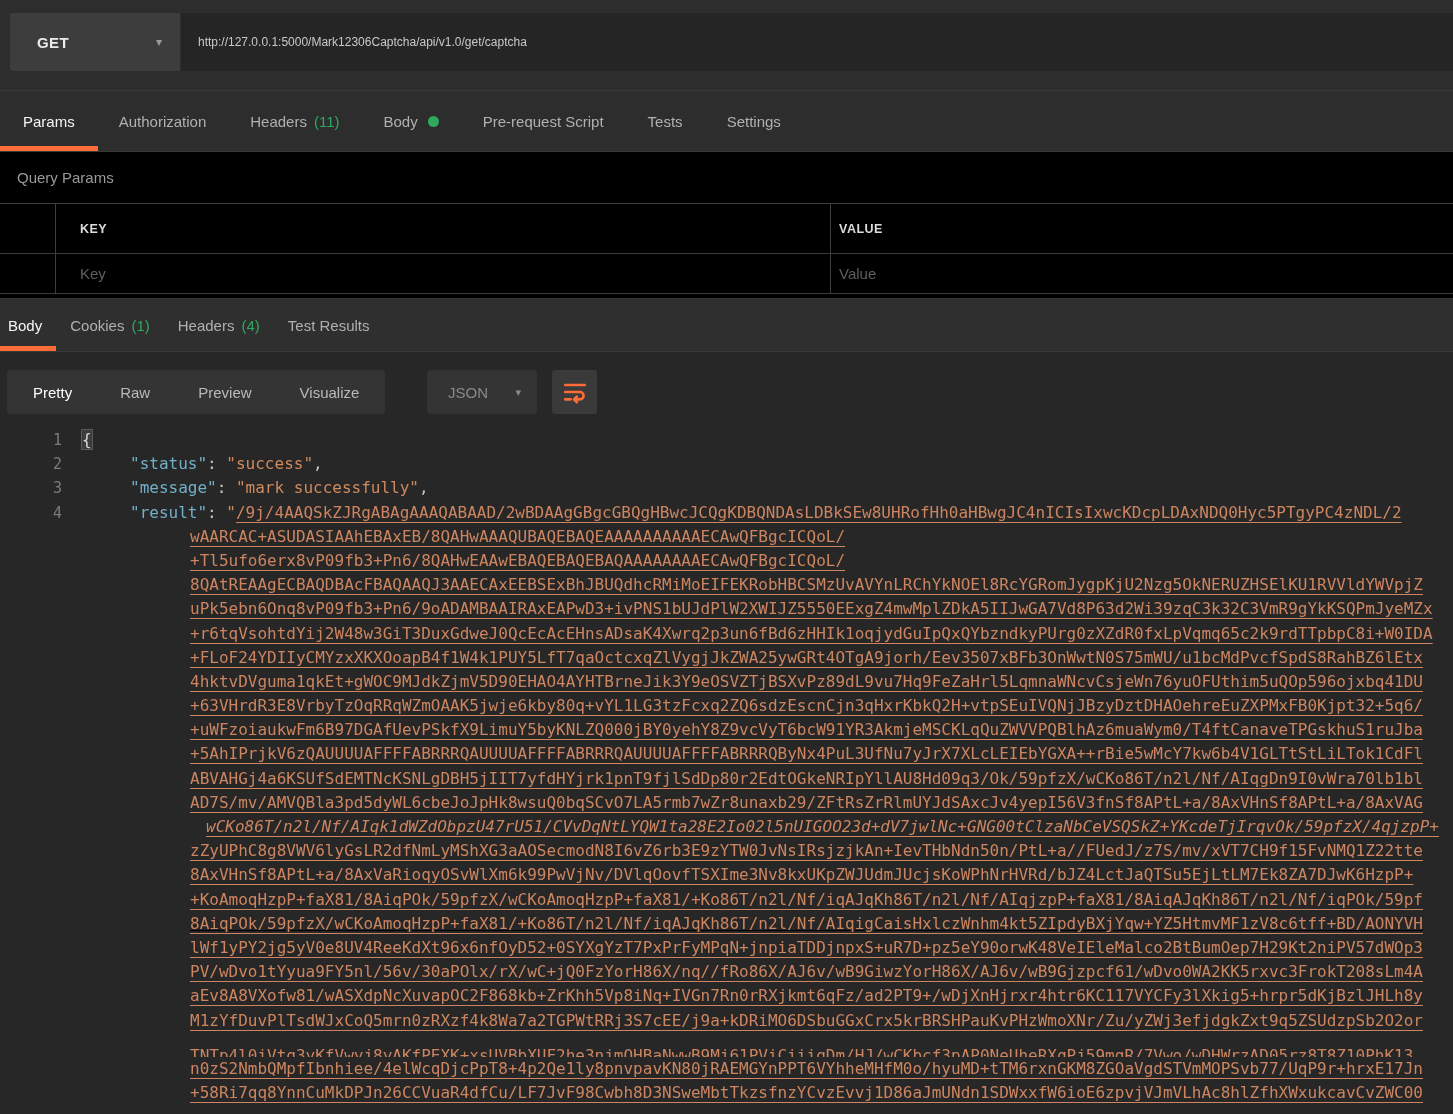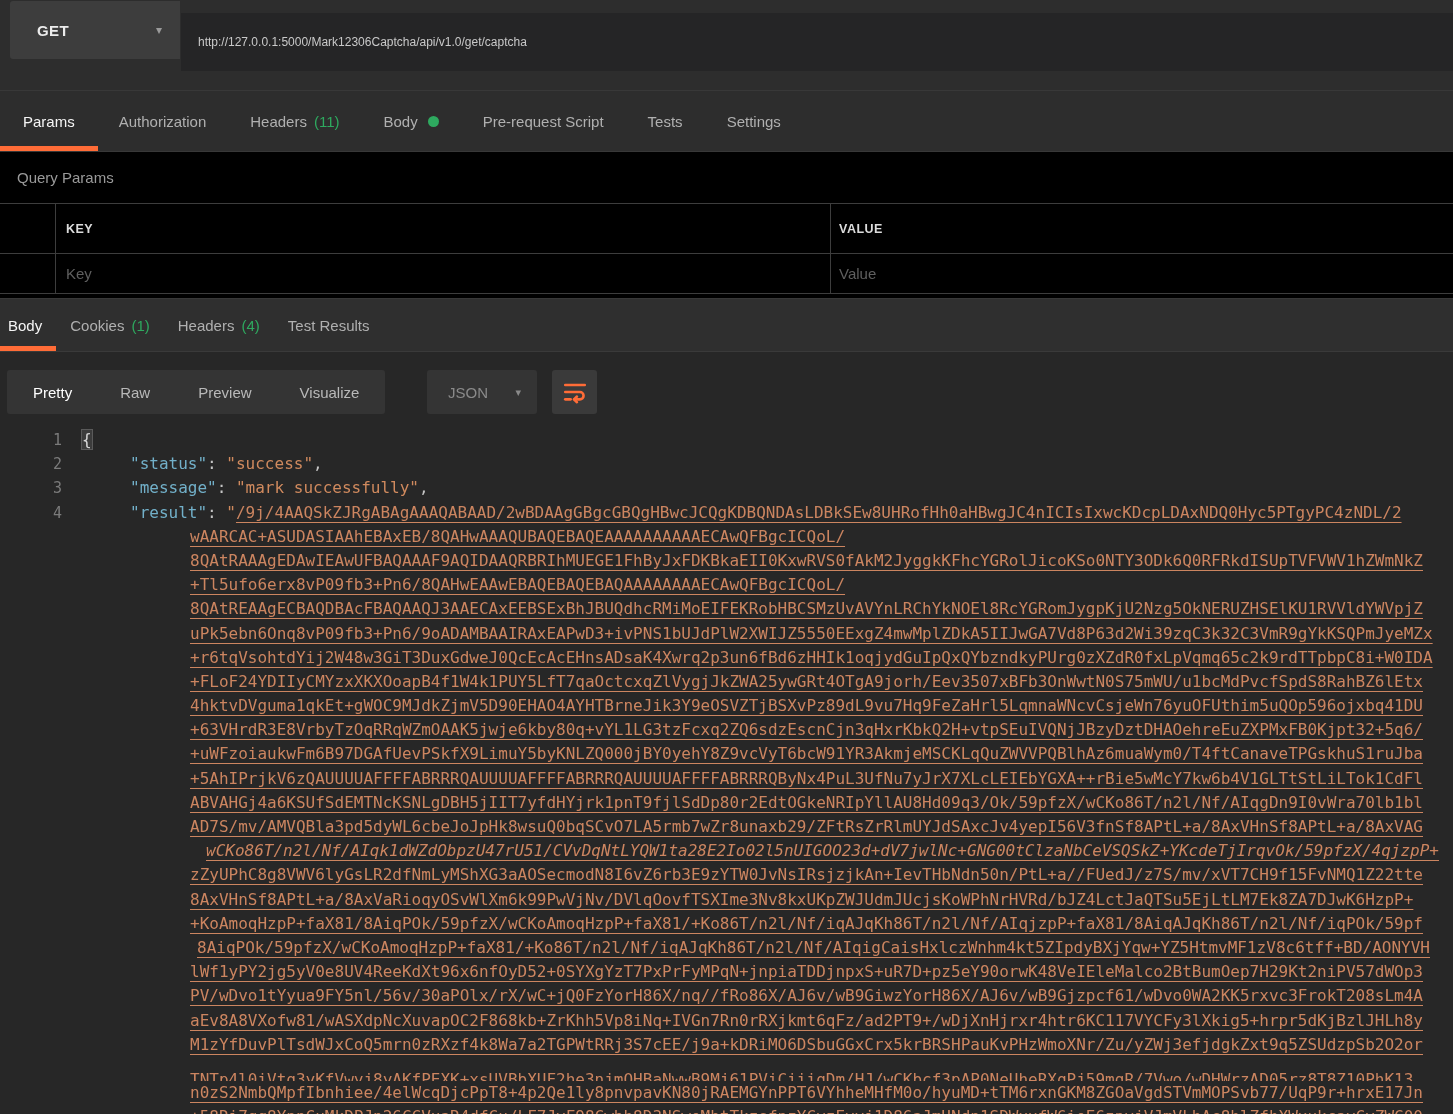--- a/index.html
+++ b/index.html
@@ -2,21 +2,21 @@
 <html><head>
 <meta charset="utf-8">
 <style>
   * { margin:0; padding:0; box-sizing:border-box; }
   html,body { width:1453px; height:1114px; overflow:hidden; background:#272727;
               font-family:"Liberation Sans","DejaVu Sans",sans-serif; }
 
   
   .urlbar { position:absolute; top:0; left:0; width:1453px; height:91px;
             background:#2d2d2d; border-bottom:1px solid #383838; }
-  .method { position:absolute; top:1px; left:10px; width:170px; height:58px;
+  .method { position:absolute; top:13px; left:10px; width:170px; height:58px;
             background:#3d3d3d; border-radius:3px 0 0 3px; display:flex; align-items:center; }
   .mtext { color:#ececec; font-weight:bold; font-size:15px; letter-spacing:.4px; margin-left:27px; }
   .mcaret { position:absolute; right:18px; color:#9a9a9a; font-size:12px; }
   .urlfield { position:absolute; top:13px; left:181px; right:0; height:58px; background:#252526; }
   .urlinput { width:100%; height:100%; background:transparent; border:none; outline:none;
               color:#c9c9c9; font-size:12px; padding-left:17px; font-family:inherit; }
 
   
   .reqtabs { position:absolute; top:91px; left:0; width:1453px; height:61px; background:#2d2d2d;
              border-bottom:1px solid #383838; display:flex; align-items:stretch;
@@ -31,21 +31,21 @@
   
   .qpsec { position:absolute; top:152px; left:0; width:1453px; height:146px; background:#000000; }
   .qptitle { position:absolute; top:17px; left:17px; color:#9a9a9a; font-size:15px; }
   .qptable { position:absolute; top:51px; left:0; right:0;
              border-top:1px solid #3d3d3d; border-bottom:1px solid #3d3d3d; }
   .qprow { display:flex; width:100%; }
   .qphead { height:50px; border-bottom:1px solid #3d3d3d; }
   .qpinputrow { height:39px; }
   .qpc { display:flex; align-items:center; }
   .qpc0 { width:55px; }
-  .qpckey { width:775px; border-left:1px solid #3d3d3d; padding-left:10px; }
+  .qpckey { width:775px; border-left:1px solid #3d3d3d; padding-left:24px; }
   .qpcval { flex:1; border-left:1px solid #3d3d3d; padding-left:8px; }
   .qphdr { color:#dcdcdc; font-size:12.5px; font-weight:bold; letter-spacing:.5px; }
   .qpinput { width:100%; background:transparent; border:none; outline:none;
              color:#c9c9c9; font-size:15px; font-family:inherit; }
   .qpinput::placeholder { color:#5f5f5f; opacity:1; }
 
   
   .resptabs { position:absolute; top:298px; left:0; width:1453px; height:54px; background:#2f2f2f;
               border-top:1px solid #383838; border-bottom:1px solid #3a3a3a;
               display:flex; align-items:stretch; padding-left:8px; gap:28px; }
@@ -171,37 +171,36 @@
       <path d="M3 18.8 H8"></path>
     </svg>
   </div>
   <div class="codearea">
     <div id="code-lines">
         <div class="cl"><span class="ln">1</span><span class="lc" style="left: 82px;"><span class="brace">{</span></span></div>
         <div class="cl"><span class="ln">2</span><span class="lc" style="left: 130px;"><span class="key">"status"</span><span class="pun">: </span><span class="str">"success"</span><span class="pun">,</span></span></div>
         <div class="cl"><span class="ln">3</span><span class="lc" style="left: 130px;"><span class="key">"message"</span><span class="pun">: </span><span class="str">"mark successfully"</span><span class="pun">,</span></span></div>
         <div class="cl"><span class="ln">4</span><span class="lc" style="left: 130px;"><span class="key">"result"</span><span class="pun">: </span><span class="str">"</span><span class="link">/9j/4AAQSkZJRgABAgAAAQABAAD/2wBDAAgGBgcGBQgHBwcJCQgKDBQNDAsLDBkSEw8UHRofHh0aHBwgJC4nICIsIxwcKDcpLDAxNDQ0Hyc5PTgyPC4zNDL/2</span></span></div>
         <div class="cl"><span class="ln"></span><span class="lc" style="left: 190px;"><span class="link">wAARCAC+ASUDASIAAhEBAxEB/8QAHwAAAQUBAQEBAQEAAAAAAAAAAECAwQFBgcICQoL/</span></span></div>
-        <div class="cl"><span class="ln"></span><span class="lc" style="left: 190px;"><span class="link">8QAtRAAAgEDAwIEAwUFBAQAAAF9AQIDAAQRBRIhMUEGE1FhByJxFDKBkaEII0KxwRVS0fAkM2JyggkKFhcYGRolJicoKSo0NTY3ODk6Q0RFRkdISUpTVFVWV1hZWmNkZ</span></span></div>
         <div class="cl"><span class="ln"></span><span class="lc" style="left: 190px;"><span class="link">+Tl5ufo6erx8vP09fb3+Pn6/8QAHwEAAwEBAQEBAQEBAQAAAAAAAAECAwQFBgcICQoL/</span></span></div>
         <div class="cl"><span class="ln"></span><span class="lc" style="left: 190px;"><span class="link">8QAtREAAgECBAQDBAcFBAQAAQJ3AAECAxEEBSExBhJBUQdhcRMiMoEIFEKRobHBCSMzUvAVYnLRChYkNOEl8RcYGRomJygpKjU2Nzg5OkNERUZHSElKU1RVVldYWVpjZ</span></span></div>
         <div class="cl"><span class="ln"></span><span class="lc" style="left: 190px;"><span class="link">uPk5ebn6Onq8vP09fb3+Pn6/9oADAMBAAIRAxEAPwD3+ivPNS1bUJdPlW2XWIJZ5550EExgZ4mwMplZDkA5IIJwGA7Vd8P63d2Wi39zqC3k32C3VmR9gYkKSQPmJyeMZx</span></span></div>
         <div class="cl"><span class="ln"></span><span class="lc" style="left: 190px;"><span class="link">+r6tqVsohtdYij2W48w3GiT3DuxGdweJ0QcEcAcEHnsADsaK4Xwrq2p3un6fBd6zHHIk1oqjydGuIpQxQYbzndkyPUrg0zXZdR0fxLpVqmq65c2k9rdTTpbpC8i+W0IDA</span></span></div>
         <div class="cl"><span class="ln"></span><span class="lc" style="left: 190px;"><span class="link">+FLoF24YDIIyCMYzxXKXOoapB4f1W4k1PUY5LfT7qaOctcxqZlVygjJkZWA25ywGRt4OTgA9jorh/Eev3507xBFb3OnWwtN0S75mWU/u1bcMdPvcfSpdS8RahBZ6lEtx</span></span></div>
         <div class="cl"><span class="ln"></span><span class="lc" style="left: 190px;"><span class="link">4hktvDVguma1qkEt+gWOC9MJdkZjmV5D90EHAO4AYHTBrneJik3Y9eOSVZTjBSXvPz89dL9vu7Hq9FeZaHrl5LqmnaWNcvCsjeWn76yuOFUthim5uQOp596ojxbq41DU</span></span></div>
         <div class="cl"><span class="ln"></span><span class="lc" style="left: 190px;"><span class="link">+63VHrdR3E8VrbyTzOqRRqWZmOAAK5jwje6kby80q+vYL1LG3tzFcxq2ZQ6sdzEscnCjn3qHxrKbkQ2H+vtpSEuIVQNjJBzyDztDHAOehreEuZXPMxFB0Kjpt32+5q6/</span></span></div>
         <div class="cl"><span class="ln"></span><span class="lc" style="left: 190px;"><span class="link">+uWFzoiaukwFm6B97DGAfUevPSkfX9LimuY5byKNLZQ000jBY0yehY8Z9vcVyT6bcW91YR3AkmjeMSCKLqQuZWVVPQBlhAz6muaWym0/T4ftCanaveTPGskhuS1ruJba</span></span></div>
         <div class="cl"><span class="ln"></span><span class="lc" style="left: 190px;"><span class="link">+5AhIPrjkV6zQAUUUUAFFFFABRRRQAUUUUAFFFFABRRRQAUUUUAFFFFABRRRQByNx4PuL3UfNu7yJrX7XLcLEIEbYGXA++rBie5wMcY7kw6b4V1GLTtStLiLTok1CdFl</span></span></div>
         <div class="cl"><span class="ln"></span><span class="lc" style="left: 190px;"><span class="link">ABVAHGj4a6KSUfSdEMTNcKSNLgDBH5jIIT7yfdHYjrk1pnT9fjlSdDp80r2EdtOGkeNRIpYllAU8Hd09q3/Ok/59pfzX/wCKo86T/n2l/Nf/AIqgDn9I0vWra70lb1bl</span></span></div>
         <div class="cl"><span class="ln"></span><span class="lc" style="left: 190px;"><span class="link">AD7S/mv/AMVQBla3pd5dyWL6cbeJoJpHk8wsuQ0bqSCvO7LA5rmb7wZr8unaxb29/ZFtRsZrRlmUYJdSAxcJv4yepI56V3fnSf8APtL+a/8AxVHnSf8APtL+a/8AxVAG</span></span></div>
         <div class="cl"><span class="ln"></span><span class="lc" style="left: 206px; font-style: italic;"><span class="link">wCKo86T/n2l/Nf/AIqk1dWZdObpzU47rU51/CVvDqNtLYQW1ta28E2Io02l5nUIGOO23d+dV7jwlNc+GNG00tClzaNbCeVSQSkZ+YKcdeTjIrqvOk/59pfzX/4qjzpP+</span></span></div>
         <div class="cl"><span class="ln"></span><span class="lc" style="left: 190px;"><span class="link">zZyUPhC8g8VWV6lyGsLR2dfNmLyMShXG3aAOSecmodN8I6vZ6rb3E9zYTW0JvNsIRsjzjkAn+IevTHbNdn50n/PtL+a//FUedJ/z7S/mv/xVT7CH9f15FvNMQ1Z22tte</span></span></div>
         <div class="cl"><span class="ln"></span><span class="lc" style="left: 190px;"><span class="link">8AxVHnSf8APtL+a/8AxVaRioqyOSvWlXm6k99PwVjNv/DVlqOovfTSXIme3Nv8kxUKpZWJUdmJUcjsKoWPhNrHVRd/bJZ4LctJaQTSu5EjLtLM7Ek8ZA7DJwK6HzpP+</span></span></div>
         <div class="cl"><span class="ln"></span><span class="lc" style="left: 190px;"><span class="link">+KoAmoqHzpP+faX81/8AiqPOk/59pfzX/wCKoAmoqHzpP+faX81/+Ko86T/n2l/Nf/iqAJqKh86T/n2l/Nf/AIqjzpP+faX81/8AiqAJqKh86T/n2l/Nf/iqPOk/59pf</span></span></div>
-        <div class="cl"><span class="ln"></span><span class="lc" style="left: 197px;"><span class="link">8AiqPOk/59pfzX/wCKoAmoqHzpP+faX81/+Ko86T/n2l/Nf/iqAJqKh86T/n2l/Nf/AIqigCaisHxlczWnhm4kt5ZIpdyBXjYqw+YZ5HtmvMF1zV8c6tff+BD/AONYVH</span></span></div>
+        <div class="cl"><span class="ln"></span><span class="lc" style="left: 190px; text-decoration: underline;"><span class="link">8AiqPOk/59pfzX/wCKoAmoqHzpP+faX81/+Ko86T/n2l/Nf/iqAJqKh86T/n2l/Nf/AIqigCaisHxlczWnhm4kt5ZIpdyBXjYqw+YZ5HtmvMF1zV8c6tff+BD/AONYVH</span></span></div>
         <div class="cl"><span class="ln"></span><span class="lc" style="left: 190px;"><span class="link">lWf1yPY2jg5yV0e8UV4ReeKdXt96x6nfOyD52+0SYXgYzT7PxPrFyMPqN+jnpiaTDDjnpxS+uR7D+pz5eY90orwK48VeIEleMalco2BtBumOep7H29Kt2niPV57dWOp3</span></span></div>
         <div class="cl"><span class="ln"></span><span class="lc" style="left: 190px;"><span class="link">PV/wDvo1tYyua9FY5nl/56v/30aPOlx/rX/wC+jQ0FzYorH86X/nq//fRo86X/AJ6v/wB9GiwzYorH86X/AJ6v/wB9Gjzpcf61/wDvo0WA2KK5rxvc3FrokT208sLm4A</span></span></div>
         <div class="cl"><span class="ln"></span><span class="lc" style="left: 190px;"><span class="link">aEv8A8VXofw81/wASXdpNcXuvapOC2F868kb+ZrKhh5Vp8iNq+IVGn7Rn0rRXjkmt6qFz/ad2PT9+/wDjXnHjrxr4htr6KC117VYCFy3lXkig5+hrpr5dKjBzlJHLh8y</span></span></div>
         <div class="cl"><span class="ln"></span><span class="lc" style="left: 190px;"><span class="link">M1zYfDuvPlTsdWJxCoQ5mrn0zRXzf4k8Wa7a2TGPWtRRj3S7cEE/j9a+kDRiMO6DSbuGGxCrx5krBRSHPauKvPHzWmoXNr/Zu/yZWj3efjdgkZxt9q5ZSUdzpSb2O2or</span></span></div>
         <div class="cl"><span class="ln"></span><span class="lc" style="left: 190px; margin-top: 11px;"><span class="link">TNTp4l0iVtq3yKfVwyj8yAKfPEXK+xsUVBbXUF2he3njmQHBaNwwB9Mj61PViCiiigDm/HJ/wCKbcf3pAP0NeUheRXqPj59mgR/7Vwo/wDHWrzAD05rz8T8Z10PhK13</span></span></div>
         <div class="cl"><span class="ln"></span><span class="lc" style="left: 190px;"><span class="link">n0zS2NmbQMpfIbnhiee/4elWcqDjcPpT8+4p2Qe1ly8pnvpavKN80jRAEMGYnPPT6VYhheMHfM0o/hyuMD+tTM6rxnGKM8ZGOaVgdSTVmMOPSvb77/UqP9r+hrxE17Jn</span></span></div>
         <div class="cl"><span class="ln"></span><span class="lc" style="left: 190px;"><span class="link">+58Ri7qq8YnnCuMkDPJn26CCVuaR4dfCu/LF7JvF98Cwbh8D3NSweMbtTkzsfnzYCvzEvvj1D86aJmUNdn1SDWxxfW6ioE6zpvjVJmVLhAc8hlZfhXWxukcavCvZWC00</span></span></div>
       </div>
   </div>
 </div>

